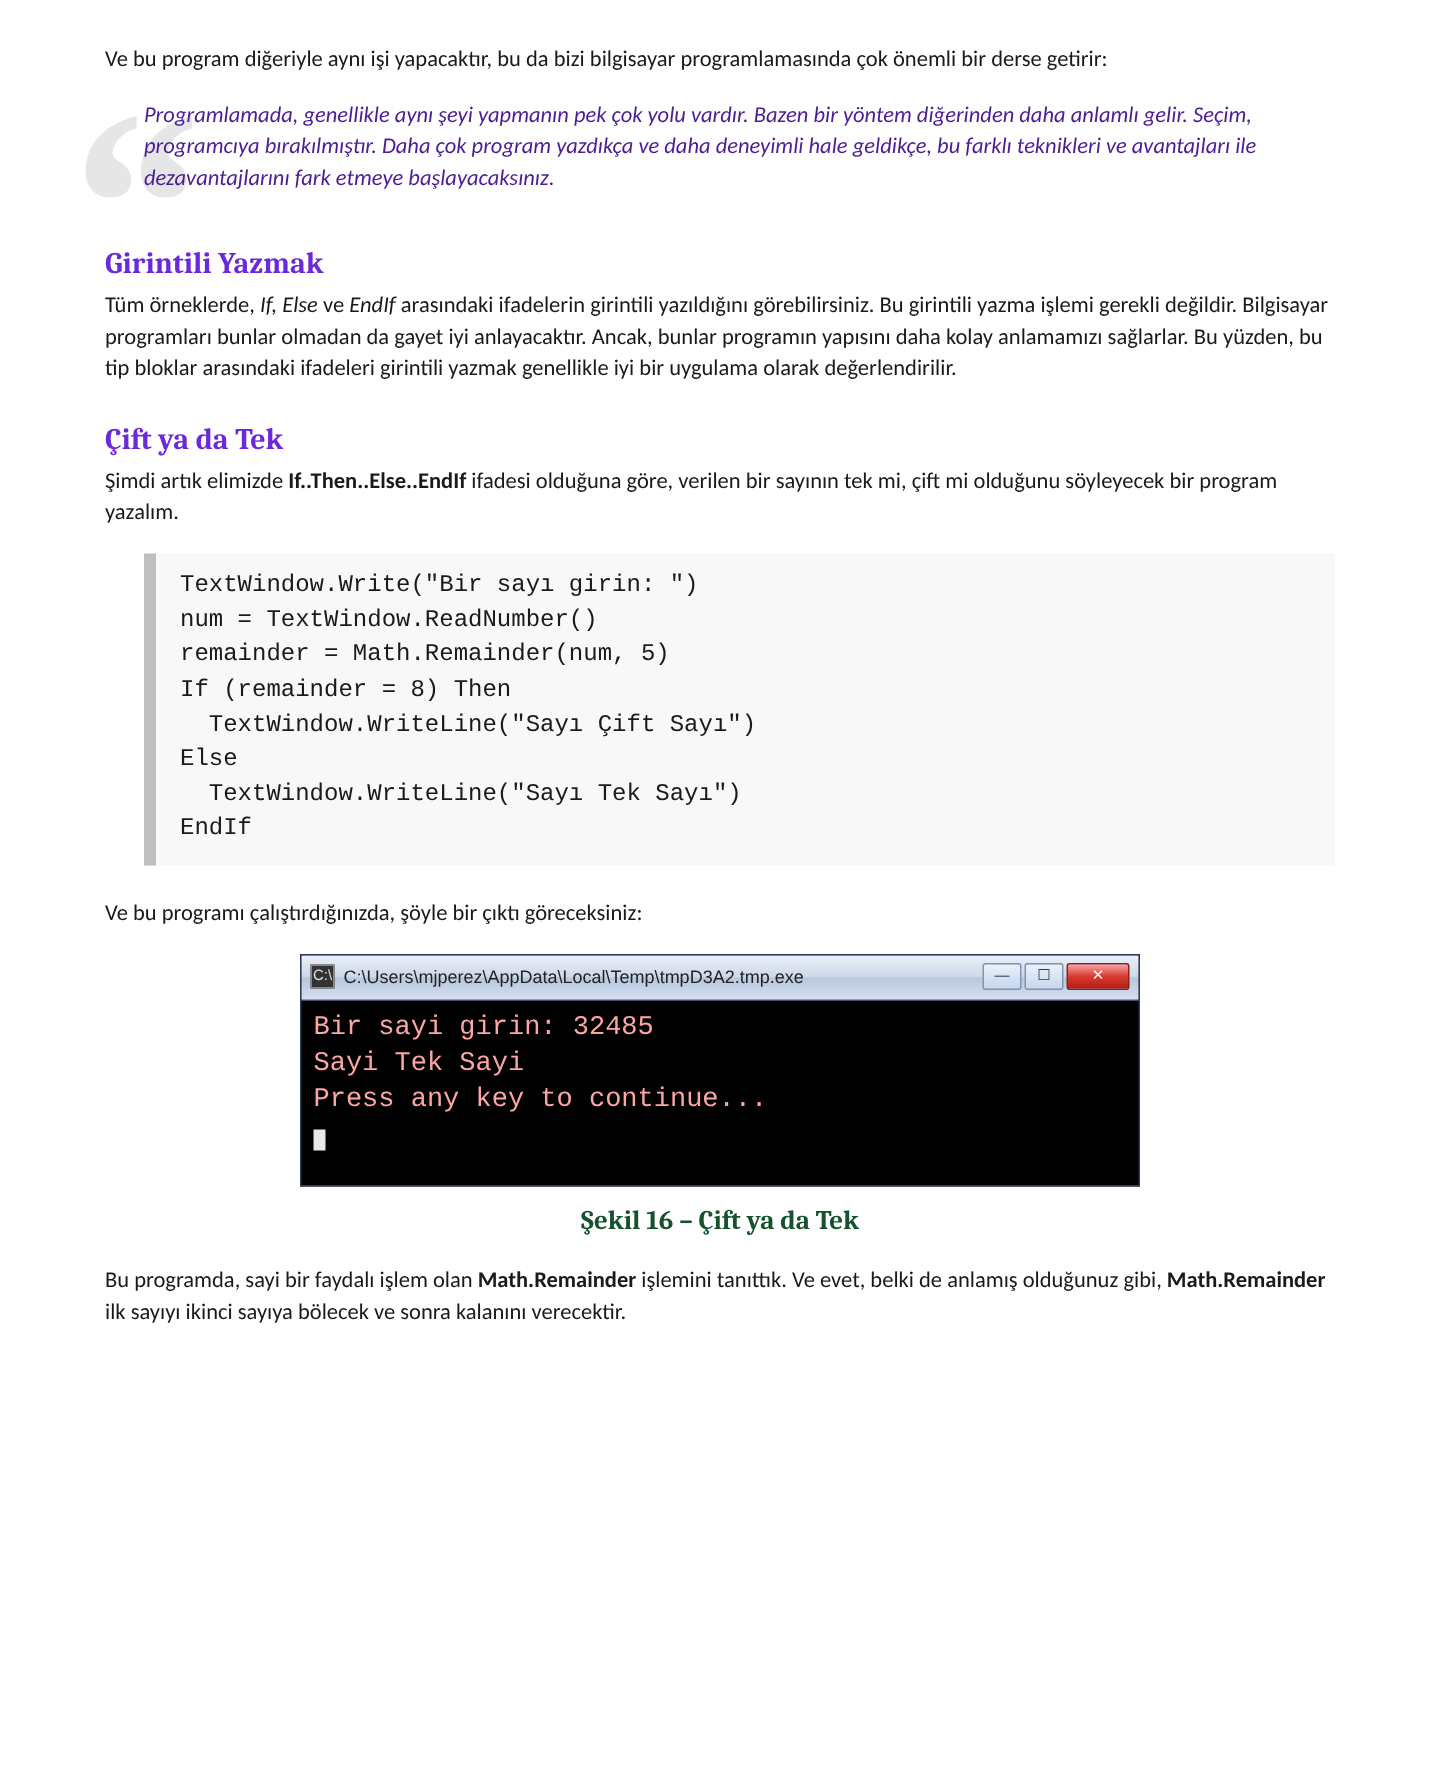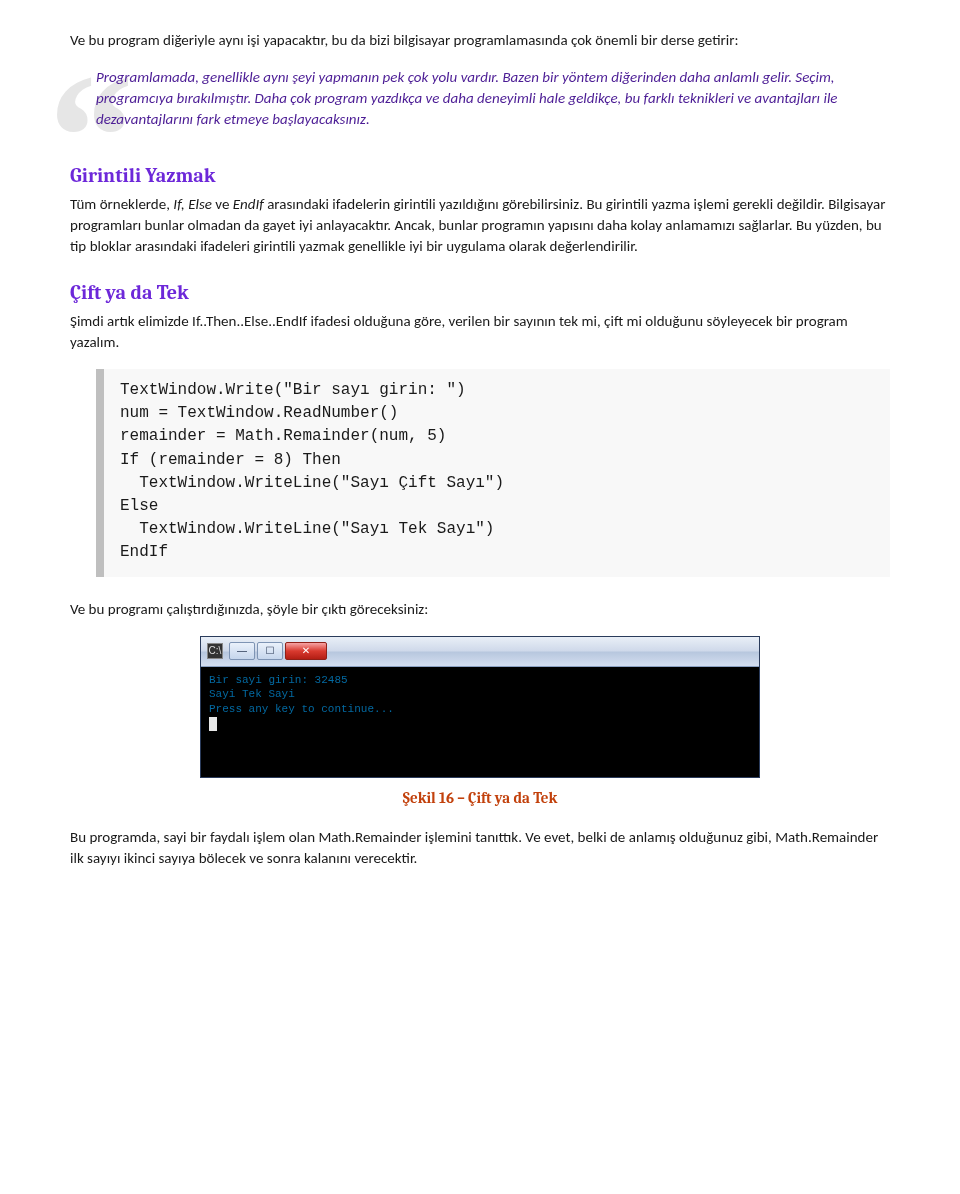--- a/index.html
+++ b/index.html
@@ -93,41 +93,41 @@
     color: #2b3a56;
   }
   .win-btn.close {
     background: linear-gradient(#f6a3a3,#d93a2f 50%,#b31e14);
     color: #fff;
     border-color: #902018;
     width: 42px;
   }
   .console-body {
     padding: 6px 8px 20px 8px;
-    color: #0369a1;
-    font-size: 11px;
+    color: #fca5a5;
+    font-size: 18px;
     line-height: 1.35;
     min-height: 110px;
     white-space: pre;
   }
   .cursor {
     display: inline-block;
     width: 8px; height: 14px;
     background: #e8e8e8;
     vertical-align: text-bottom;
   }
   .caption {
     text-align: center;
-    color: #c2410c;
+    color: #14532d;
     font-weight: bold;
     font-family: Cambria, Georgia, serif;
-    font-size: 15px;
+    font-size: 18px;
     margin: 8px 0 18px 0;
   }
-  strong { font-weight: normal; text-align: center; }
+  strong { font-weight: bold; text-align: center; }
 </style>
 </head>
 <body>
 
 <div class="para">
   <span>Ve bu program diğeriyle aynı işi yapacaktır, bu da bizi bilgisayar programlamasında çok önemli bir derse getirir:</span>
 </div>
 
 <div class="quote-wrap">
   <div class="quote-mark">“</div>
@@ -151,20 +151,21 @@
 <span>  TextWindow.WriteLine("Sayı Çift Sayı")</span>
 <span>Else</span>
 <span>  TextWindow.WriteLine("Sayı Tek Sayı")</span>
 <span>EndIf</span></div>
 
 <div class="para">Ve bu programı çalıştırdığınızda, şöyle bir çıktı göreceksiniz:</div>
 
 <div class="console-window">
   <div class="console-title">
     <span class="cicon">C:\</span>
+    <span class="title-text">C:\Users\mjperez\AppData\Local\Temp\tmpD3A2.tmp.exe</span>
     <div class="win-btns">
       <div class="win-btn">—</div>
       <div class="win-btn">☐</div>
       <div class="win-btn close">✕</div>
     </div>
   </div>
   <div class="console-body"><span>Bir sayi girin: 32485</span>
 <span>Sayi Tek Sayi</span>
 <span>Press any key to continue...</span>
 <span class="cursor"></span></div>

